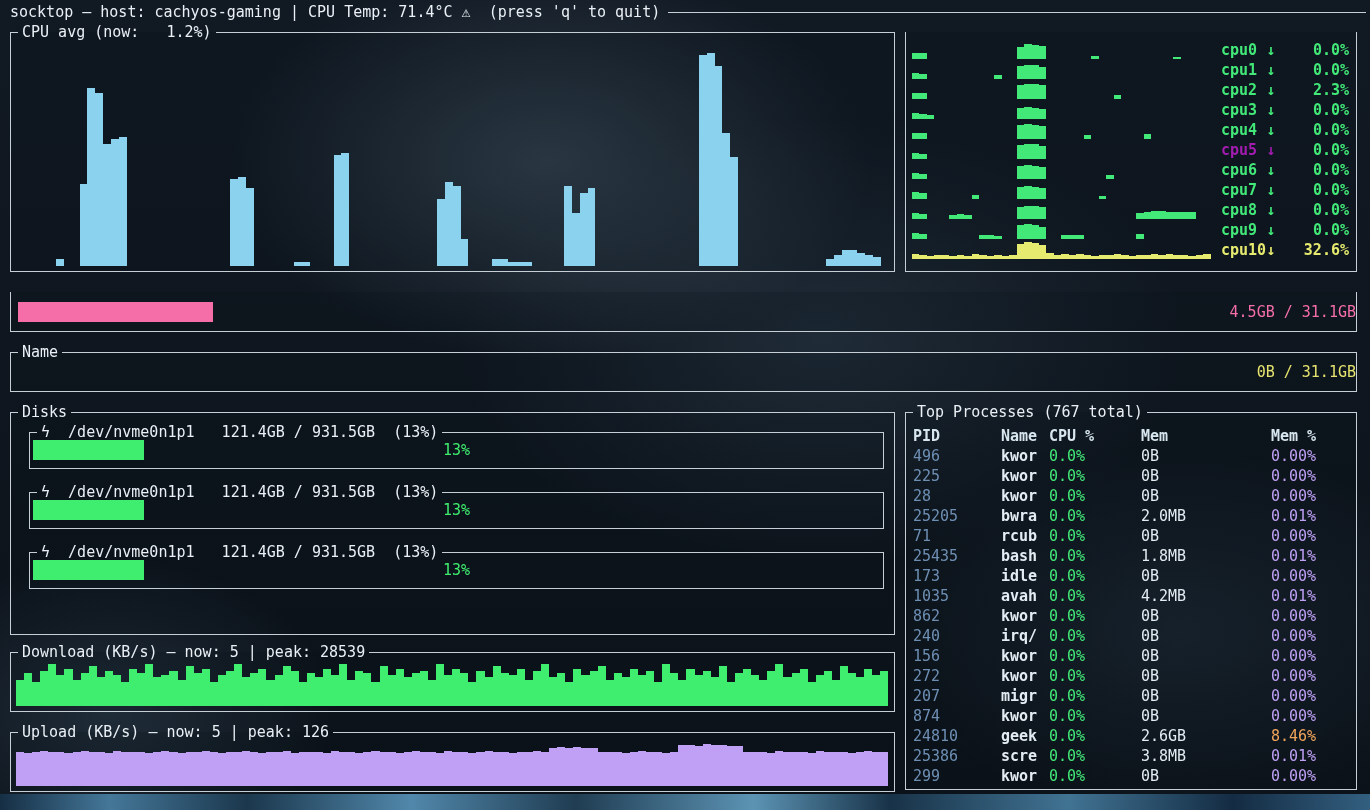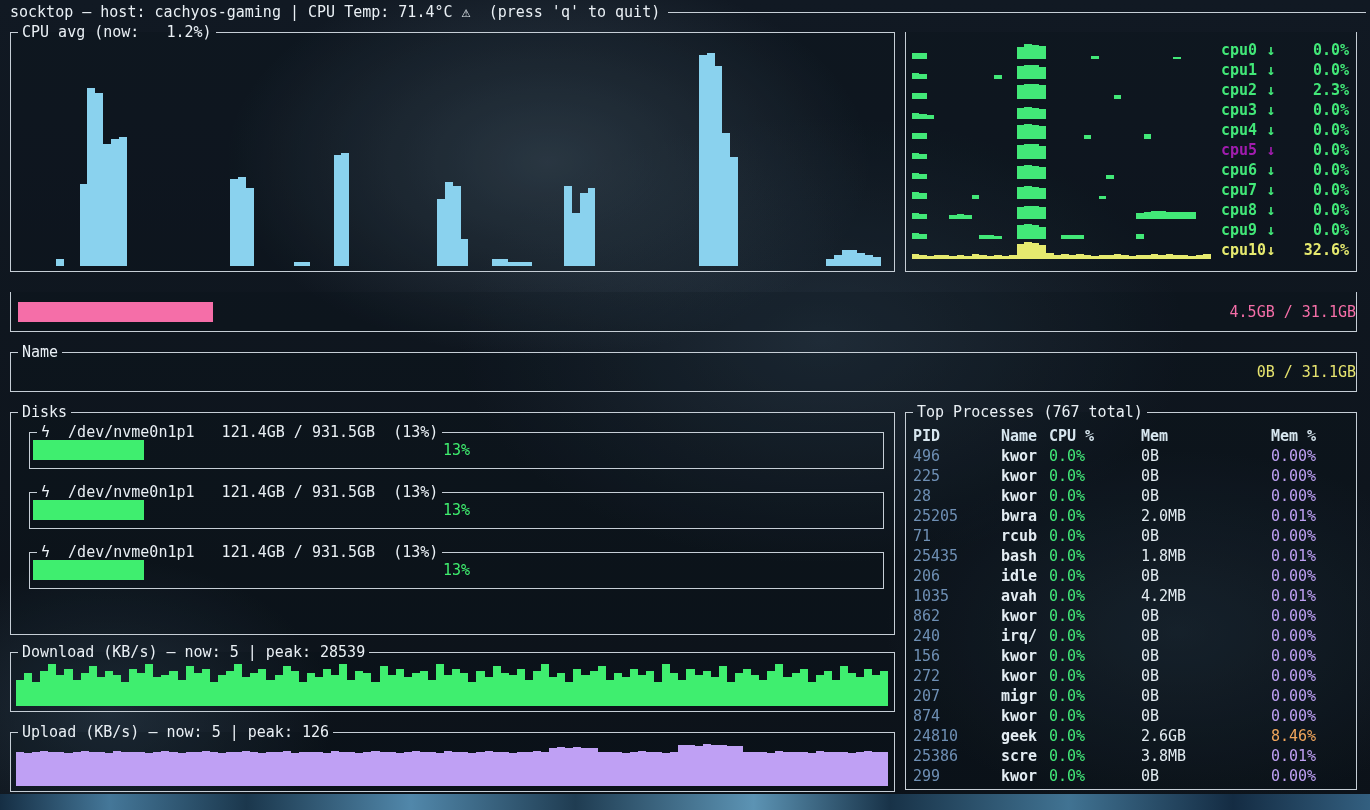--- a/index.html
+++ b/index.html
@@ -830,21 +830,21 @@
 
         <div class="proc-row">
           <span class="c-pid">25435</span>
           <span class="c-name">bash</span>
           <span class="c-cpu">0.0%</span>
           <span class="c-mem">1.8MB</span>
           <span class="c-mempct right">0.01%</span>
         </div>
 
         <div class="proc-row">
-          <span class="c-pid">206</span>
+          <span class="c-pid">173</span>
           <span class="c-name">idle</span>
           <span class="c-cpu">0.0%</span>
           <span class="c-mem">0B</span>
           <span class="c-mempct right">0.00%</span>
         </div>
 
         <div class="proc-row">
           <span class="c-pid">1035</span>
           <span class="c-name">avah</span>
           <span class="c-cpu">0.0%</span>

